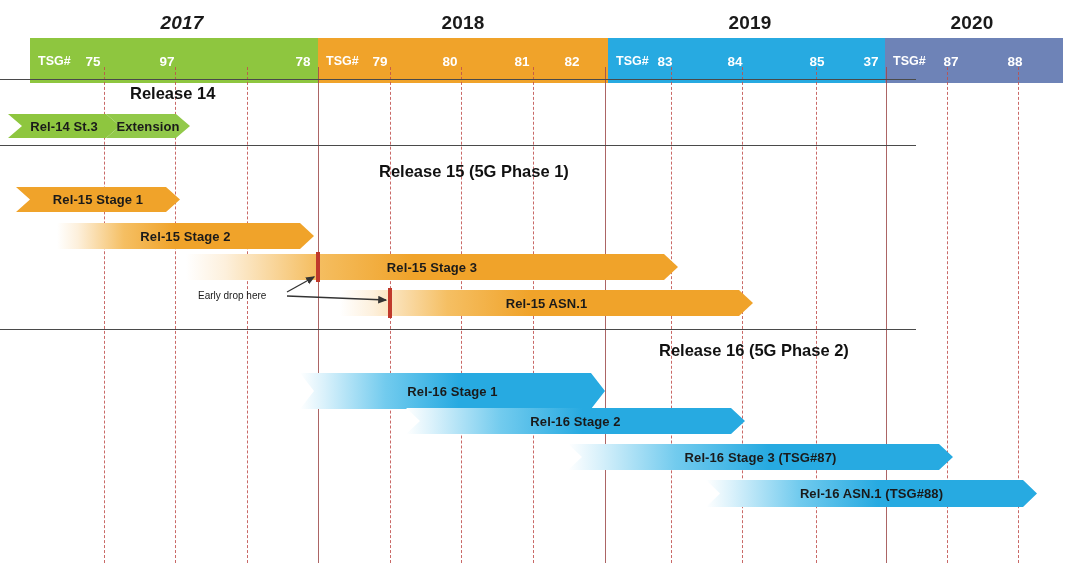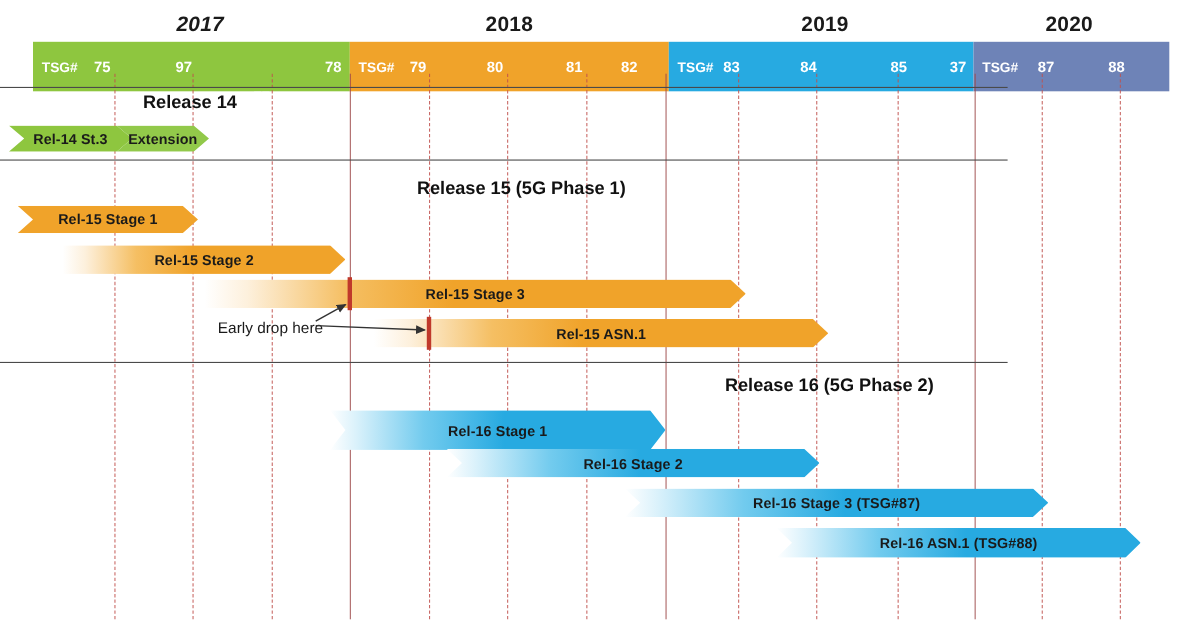--- a/index.html
+++ b/index.html
@@ -44,21 +44,21 @@
 
   
   .o-fill{background:#f0a32a;}
   .o-fade{background:linear-gradient(to right,#ffffff 0%,#fdf0dc 8%,#f5bf63 26%,#f0a32a 46%,#f0a32a 100%);}
   .b-fade{background:linear-gradient(to right,#ffffff 0%,#d9f1fb 8%,#72cbee 28%,#27aae1 52%,#27aae1 100%);}
 
   
   .tick{position:absolute;width:4px;background:#c0392b;z-index:6;}
 
   
-  .annot{position:absolute;font-size:14px;color:#1a1a1a;font-weight:normal;
+  .annot{position:absolute;font-size:10px;color:#1a1a1a;font-weight:normal;
          white-space:nowrap;}
   svg.arrows{position:absolute;left:0;top:0;width:1080px;height:569px;
              pointer-events:none;z-index:7;}
 </style>
 </head>
 <body>
 
 <div id="stage">
 
   <div id="years">

